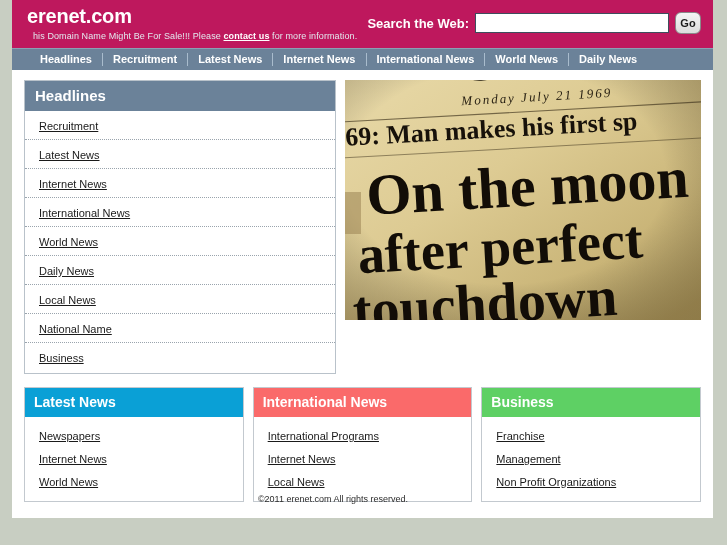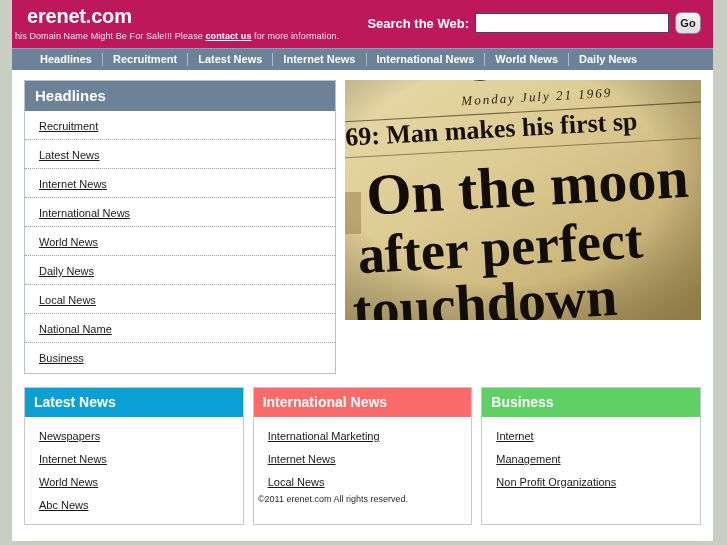--- a/index.html
+++ b/index.html
@@ -36,21 +36,21 @@
     position: absolute;
     left: 15px;
     top: 5px;
     color: #ffffff;
     font-size: 20px;
     font-weight: bold;
     letter-spacing: -0.2px;
   }
   .tagline {
     position: absolute;
-    left: 3px;
+    left: 21px;
     top: 31px;
     color: #e3e9ef;
     font-size: 9px;
     letter-spacing: 0.1px;
     white-space: nowrap;
   }
   .tagline a {
     color: #ffffff;
     text-decoration: underline;
     font-weight: bold;
@@ -290,41 +290,40 @@
     </div>
 
     <div class="panels">
 
       <div class="panel">
         <div class="panel-head" style="background:#0aa0d6">Latest News</div>
         <ul class="panel-list">
           <li><a href="#">Newspapers</a></li>
           <li><a href="#">Internet News</a></li>
           <li><a href="#">World News</a></li>
-          <li><a href="#">Abc News</a></li>
 
         </ul>
 
       </div>
 
       <div class="panel">
         <div class="panel-head" style="background:#fa6a6a">International News</div>
         <ul class="panel-list">
-          <li><a href="#">International Marketing</a></li>
+          <li><a href="#">International Programs</a></li>
           <li><a href="#">Internet News</a></li>
           <li><a href="#">Local News</a></li>
 
         </ul>
 
       </div>
 
       <div class="panel">
         <div class="panel-head" style="background:#5ed064">Business</div>
         <ul class="panel-list">
-          <li><a href="#">Internet</a></li>
+          <li><a href="#">Franchise</a></li>
           <li><a href="#">Management</a></li>
           <li><a href="#">Non Profit Organizations</a></li>
 
         </ul>
 
       </div>
 
     </div>
   </div>
 

